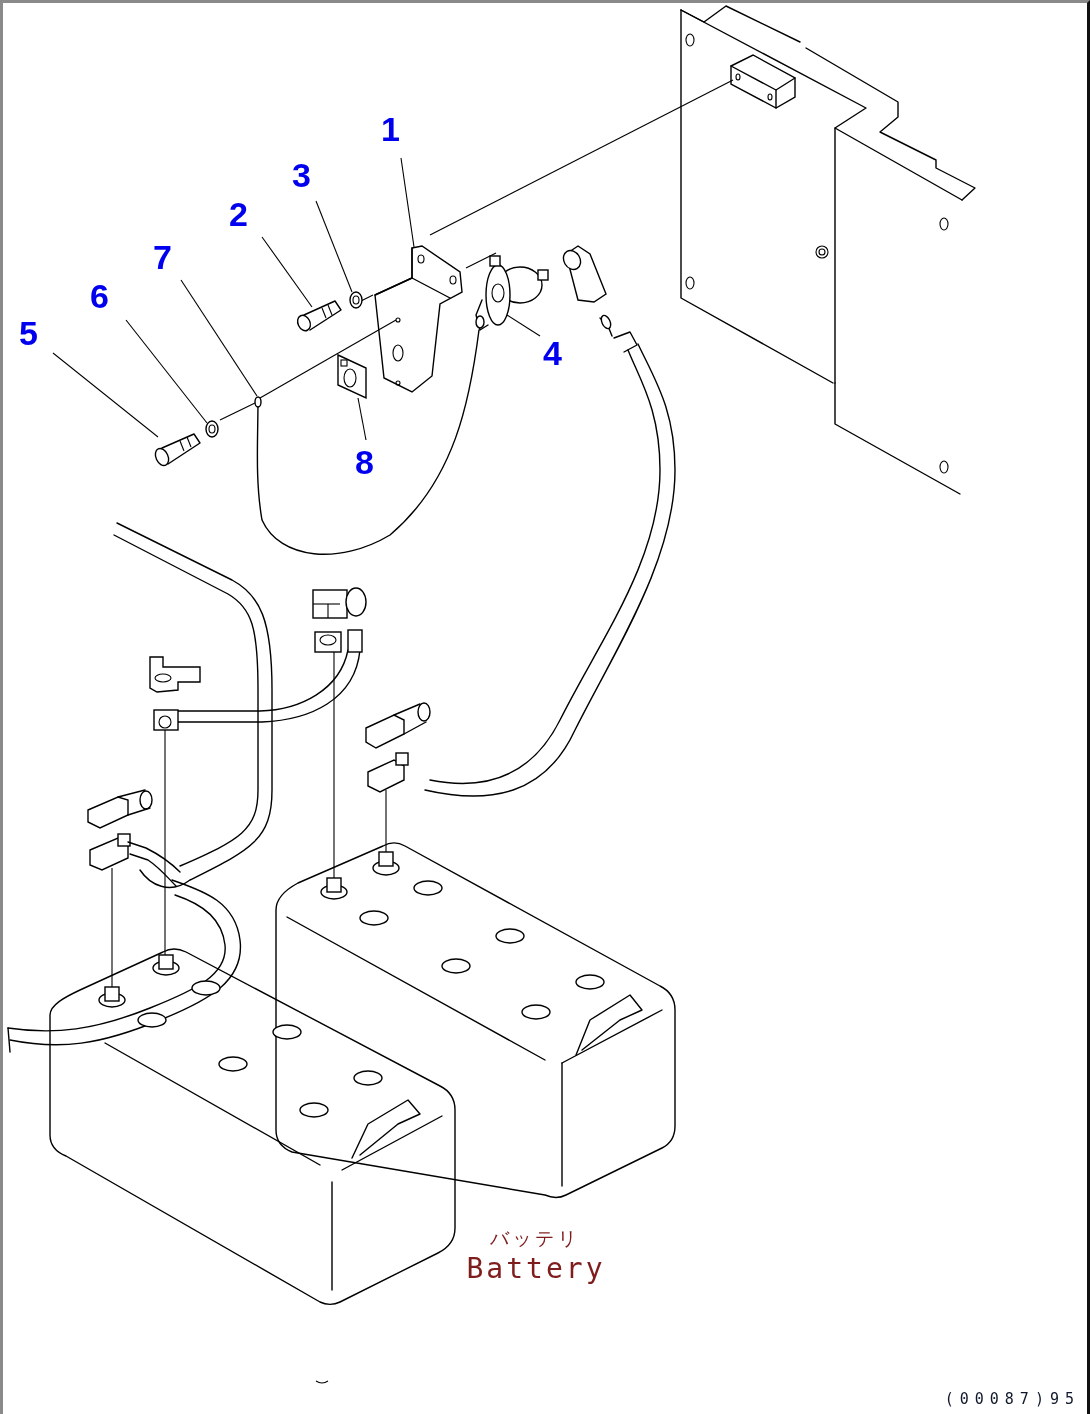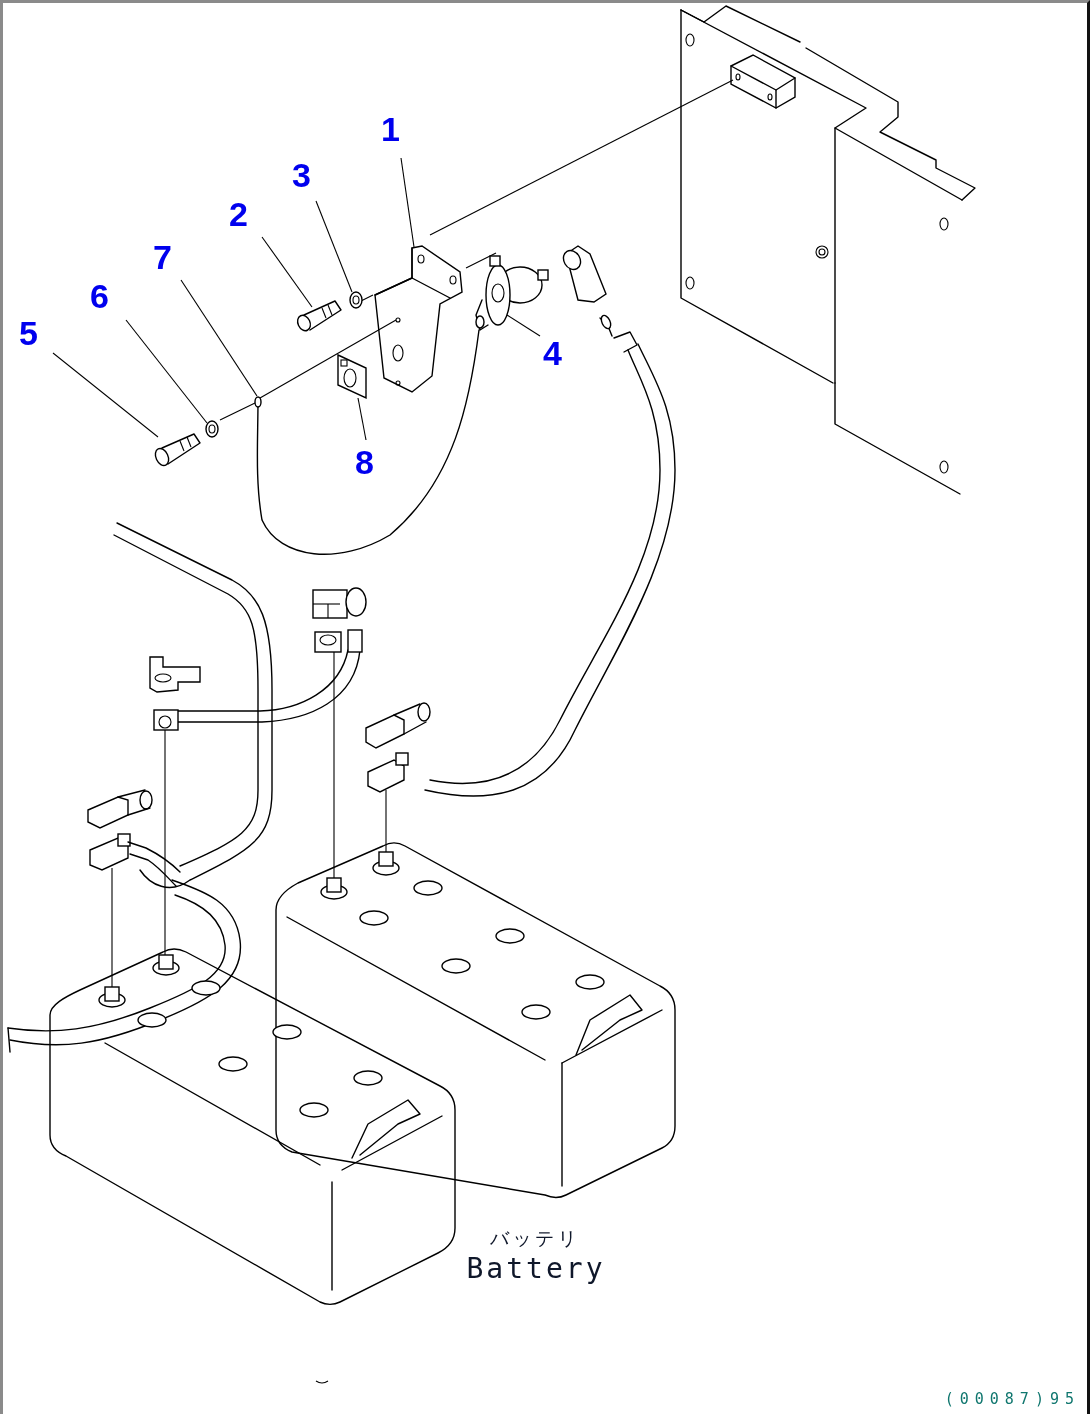--- a/index.html
+++ b/index.html
@@ -15,28 +15,28 @@
   svg.drawing { position: absolute; left: 0; top: 0; }
   .ln { fill: none; stroke: #000; stroke-width: 1.4; stroke-linecap: round; stroke-linejoin: round; }
   .thin { fill: none; stroke: #000; stroke-width: 1.1; }
   .fillw { fill: #fff; stroke: #000; stroke-width: 1.4; }
   .callout {
     position: absolute; font-family: "Liberation Sans", sans-serif; font-weight: bold;
     font-size: 34px; line-height: 34px; color: #0000ee;
   }
   .caption {
     position: absolute; font-family: "DejaVu Sans Mono", "Liberation Mono", monospace;
-    color: #0f172a; text-align: center; letter-spacing: 3px;
+    color: #7f1d1d; text-align: center; letter-spacing: 3px;
   }
   .caption-jp { left: 470px; top: 1226px; width: 130px; font-size: 19px; }
   .caption-en { left: 466px; top: 1252px; width: 140px; font-size: 28px; }
   .code {
     position: absolute; right: 10px; top: 1390px;
     font-family: "DejaVu Sans Mono", "Liberation Mono", monospace; font-size: 15px;
-    letter-spacing: 6px; color: #0f766e;
+    letter-spacing: 6px; color: #0f172a;
   }
 </style>
 </head>
 <body>
 
 <div class="frame"></div>
 
 <svg class="drawing" width="1090" height="1414" viewBox="0 0 1090 1414">
 
   <g>

